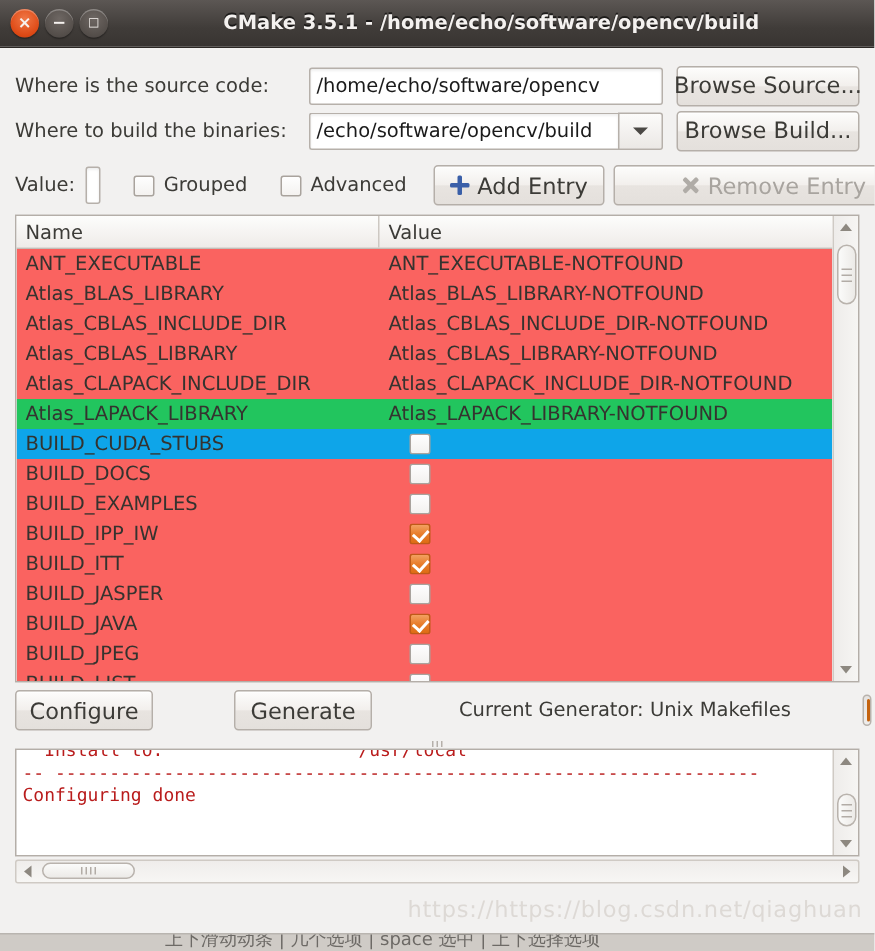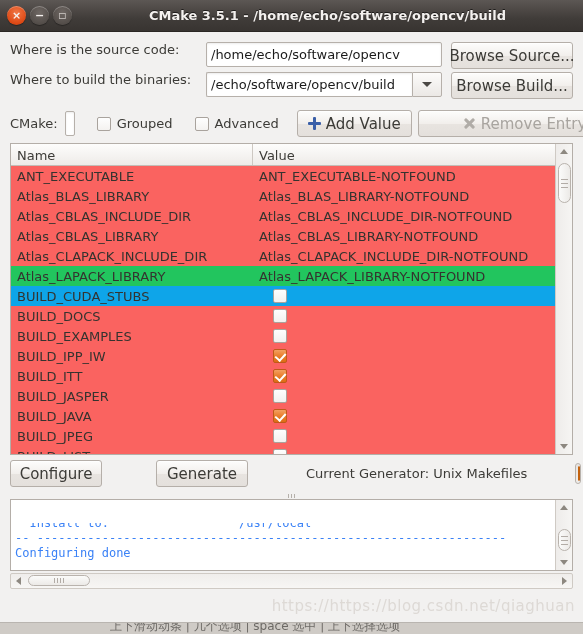--- a/index.html
+++ b/index.html
@@ -34,21 +34,21 @@
   .title-text {
     position: absolute; left: 0; right: 0; text-align: center;
     padding-left: 72px;
     color: #f4f1ef; font-size: 13px; font-weight: bold;
     text-shadow: 0 -1px 0 rgba(0,0,0,.6);
     white-space: nowrap; overflow: hidden;
   }
 
   
   .form { padding: 10px 10px 0 10px; }
-  .frow { display: flex; align-items: flex-start; height: 30px; gap: 0; }
+  .frow { display: flex; align-items: center; height: 30px; gap: 0; }
   .flabel { font-size: 13px; color: #3c3b37; white-space: nowrap; }
   .lbl-src { width: 196px; }
   .lbl-bin { width: 196px; }
   .tinput {
     height: 25px; border: 1px solid #b6b0aa; border-radius: 2px;
     background: #fff; font-size: 13px; color: #1a1a1a;
     padding: 0 4px; line-height: 23px; white-space: nowrap; overflow: hidden;
     box-shadow: inset 0 1px 2px rgba(0,0,0,.08);
     font-family: "DejaVu Sans", sans-serif;
   }
@@ -183,23 +183,22 @@
   
   .splitter { height: 6px; display: flex; align-items: center; justify-content: center; }
   .splitter .dots { display: flex; gap: 2px; }
   .splitter .dots span { width: 1px; height: 4px; background: #b5b0aa; display: block; }
   .log-wrap {
     margin: 0 10px; height: 72px; border: 1px solid #b4aea8; background: #fff;
     display: flex; overflow: hidden;
   }
   .log-text {
     flex: 1; font-family: "DejaVu Sans Mono", monospace; font-size: 12px;
-    color: #3b82f6; padding: 0 4px; overflow: hidden; line-height: 15px;
+    color: #b91c1c; padding: 0 4px; overflow: hidden; line-height: 15px;
     position: relative;
-    margin-top: 23px;
   }
   .log-line { white-space: pre; }
   .log-line.clip { margin-top: -7px; }
   .hscroll-wrap { margin: 2px 10px 0 10px; height: 16px; display: flex; align-items: center; }
   .hsb {
     flex: 1; height: 16px; background: linear-gradient(to bottom, #efedeb, #f7f6f4);
     border: 1px solid #cfcac4; border-radius: 2px; display: flex; align-items: center;
     position: relative;
   }
   .hsb-arrow { width: 15px; display: flex; align-items: center; justify-content: center; }
@@ -266,33 +265,33 @@
       <div class="combo-arrow">
           <i></i>
         </div>
       <div class="btn" style="margin-left:9px;width:122px;">
           <span>Browse Build...</span>
         </div>
     </div>
   </div>
 
   <div class="searchrow">
-    <span class="search-label">CMake:</span>
+    <span class="search-label">Value:</span>
     <div class="tinput search-input"></div>
     <div class="chk-wrap">
       <span class="chkbox"></span>
       <span class="chk-label">Grouped</span>
     </div>
     <div class="chk-wrap">
       <span class="chkbox"></span>
       <span class="chk-label">Advanced</span>
     </div>
     <div class="btn btn-add">
       <span class="plus-icon"></span>
-      <span>Add Value</span>
+      <span>Add Entry</span>
     </div>
     <div class="btn btn-rm disabled">
       <span class="x-icon"></span>
       <span>Remove Entry</span>
     </div>
   </div>
 
   <div class="table-wrap">
     <div class="table-main">
       <div class="thead">

